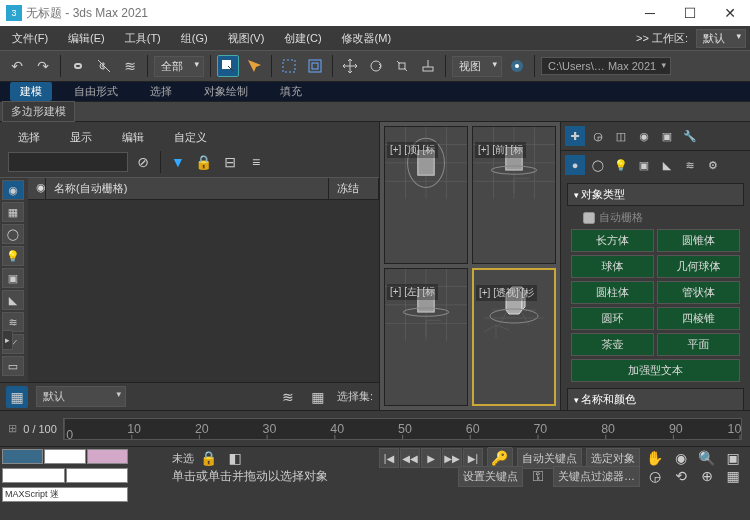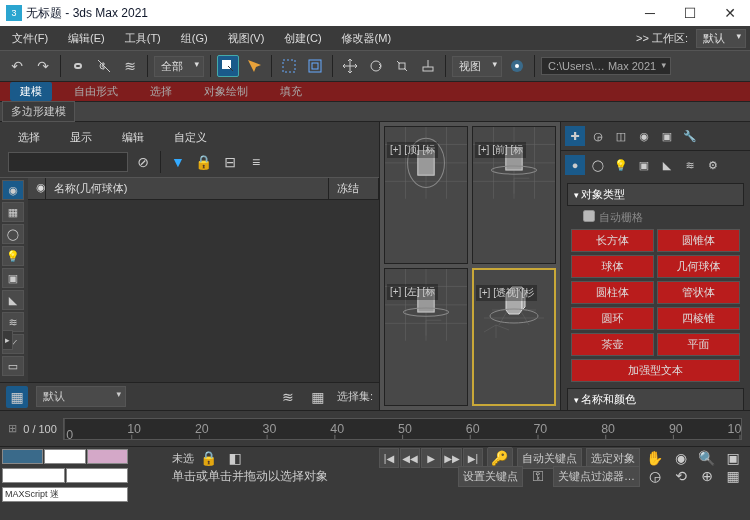--- a/index.html
+++ b/index.html
@@ -1,37 +1,37 @@
 <!DOCTYPE html>
 <html><head>
 <meta charset="utf-8">
 <style>
 * { margin: 0; padding: 0; box-sizing: border-box; font-family: "Microsoft YaHei", Arial, sans-serif; font-size: 11px; user-select: none; }
 body { background: #3a3a3a; color: #ccc; width: 750px; height: 520px; overflow: hidden; }
 .titlebar { height: 26px; background: #fff; display: flex; align-items: center; padding-left: 6px; }
 .titlebar .icon { width: 16px; height: 16px; background: #2ba5d0; margin-right: 4px; display: flex; align-items: center; justify-content: center; color: #fff; font-size: 9px; }
-.titlebar .title { color: #0f172a; font-size: 12px; flex: 1; }
+.titlebar .title { color: #737373; font-size: 12px; flex: 1; }
 .titlebar .winbtn { width: 40px; height: 26px; display: flex; align-items: center; justify-content: center; color: #333; font-size: 14px; }
 .titlebar .winbtn.close { background: #fff; }
 .menubar { height: 24px; background: #3a3a3a; display: flex; align-items: center; padding: 0 4px; gap: 4px; }
 .menubar .menuitem { padding: 2px 8px; color: #ddd; cursor: default; }
 .menubar .spacer { flex: 1; }
 .menubar .workspace-label { color: #ddd; padding-right: 4px; }
 .menubar .workspace-sel { background: #4a4a4a; border: 1px solid #555; padding: 1px 20px 1px 6px; color: #ddd; position: relative; }
 .menubar .workspace-sel::after { content: "▾"; position: absolute; right: 4px; top: 1px; font-size: 9px; }
 .toolbar { height: 32px; background: #444; border-top: 1px solid #555; border-bottom: 1px solid #222; display: flex; align-items: center; padding: 0 6px; gap: 4px; }
 .tb { width: 22px; height: 22px; display: flex; align-items: center; justify-content: center; color: #ccc; font-size: 14px; border-radius: 2px; }
 .tb.sel { background: #1a5a8a; border: 1px solid #4aa; }
 .tb svg { width: 16px; height: 16px; }
 .sep { width: 1px; height: 22px; background: #222; margin: 0 2px; }
 .dropdown { background: #4a4a4a; border: 1px solid #555; padding: 2px 18px 2px 6px; color: #ddd; position: relative; min-width: 50px; }
 .dropdown::after { content: "▾"; position: absolute; right: 4px; top: 2px; font-size: 9px; }
 .pathbox { background: #2a2a2a; border: 1px solid #555; padding: 2px 4px 2px 6px; color: #aaa; min-width: 130px; position: relative; }
 .pathbox::after { content: "▾"; position: absolute; right: 4px; top: 2px; font-size: 9px; }
-.ribbon-tabs { height: 20px; background: #7f1d1d; display: flex; align-items: center; padding: 0 10px; gap: 12px; border-bottom: 1px solid #222; }
+.ribbon-tabs { height: 20px; background: #0f172a; display: flex; align-items: center; padding: 0 10px; gap: 12px; border-bottom: 1px solid #222; }
 .ribbon-tabs .rtab { padding: 2px 10px; color: #aaa; }
 .ribbon-tabs .rtab.active { background: #1a5a8a; color: #fff; border-radius: 2px; }
 .ribbon-sub { height: 20px; background: #444; display: flex; align-items: center; padding: 0 2px; border-bottom: 1px solid #222; }
 .ribbon-sub .subtab { padding: 2px 8px; background: #3a3a3a; border: 1px solid #555; color: #ccc; }
 .main { display: flex; height: 288px; }
 .left-panel { width: 380px; background: #3a3a3a; display: flex; flex-direction: column; border-right: 1px solid #222; }
 .lp-tabs { display: flex; padding: 6px 8px 0; gap: 10px; align-items: center; }
 .lp-tabs .lptab { padding: 2px 10px; color: #ddd; }
 .lp-search { display: flex; padding: 4px 8px; gap: 4px; align-items: center; }
 .lp-search input { flex: 1; background: #2a2a2a; border: 1px solid #555; padding: 3px 6px; color: #ccc; max-width: 120px; }
@@ -53,24 +53,24 @@
 .vp-grid line { stroke: #666; stroke-width: 0.5; }
 .right-panel { width: 190px; background: #3a3a3a; border-left: 1px solid #222; display: flex; flex-direction: column; }
 .rp-icons { display: flex; padding: 4px; gap: 3px; flex-wrap: wrap; }
 .rp-icons .rpi { width: 20px; height: 20px; display: flex; align-items: center; justify-content: center; color: #ccc; }
 .rp-icons .rpi.active { background: #1a5a8a; }
 .rp-section { padding: 0 6px; }
 .rp-drop { background: #4a4a4a; border: 1px solid #555; padding: 2px 6px; color: #ddd; margin: 2px 0; position: relative; }
 .rp-drop::after { content: "▾"; position: absolute; right: 4px; top: 2px; font-size: 9px; }
 .rp-roll { background: #444; border: 1px solid #222; padding: 3px 6px; color: #fff; margin: 4px 0 2px; }
 .rp-roll::before { content: "▾ "; font-size: 9px; }
-.chk-row { display: flex; padding: 2px 16px; gap: 4px; color: #888; }
+.chk-row { display: flex; align-items: center; padding: 2px 16px; gap: 4px; color: #888; }
 .chk-row input { width: 12px; height: 12px; }
 .btn-grid { display: grid; grid-template-columns: 1fr 1fr; gap: 3px; padding: 2px 4px; }
-.btn-grid button { background: #b91c1c; border: 1px solid #555; color: #ddd; padding: 3px 2px; font-size: 11px; }
+.btn-grid button { background: #14532d; border: 1px solid #555; color: #ddd; padding: 3px 2px; font-size: 11px; }
 .btn-grid button.wide { grid-column: 1 / 3; }
 .timeline { height: 36px; background: #3a3a3a; border-top: 1px solid #222; display: flex; align-items: center; padding: 0 8px; gap: 6px; }
 .timeline .frame { color: #ccc; }
 .timeline .track { flex: 1; height: 22px; background: #2a2a2a; border: 1px solid #555; position: relative; overflow: hidden; }
 .timeline .track .ticks { position: absolute; inset: 0; }
 .status { height: 58px; background: #3a3a3a; border-top: 1px solid #222; display: flex; }
 .status-left { width: 130px; display: flex; flex-direction: column; gap: 4px; padding: 2px; }
 .status-left .sl-row { display: flex; gap: 1px; height: 16px; }
 .status-left .sl-box { background: #fff; border: 1px solid #888; flex: 1; font-size: 9px; padding: 0 2px; color: #333; overflow: hidden; }
 .status-left .sl-box.dark { background: #3a6a8a; }
@@ -220,21 +220,21 @@
         <div class="ico">💡</div>
         <div class="ico">▣</div>
         <div class="ico">◣</div>
         <div class="ico">≋</div>
         <div class="ico">⟋</div>
         <div class="ico">▭</div>
       </div>
       <div class="lp-list">
         <div class="lp-hdr">
           <div class="col c1">◉</div>
-          <div class="col c2">名称(几何球体)</div>
+          <div class="col c2">名称(自动栅格)</div>
           <div class="col c3">冻结</div>
         </div>
       </div>
     </div>
     <div class="lp-bottom">
       <div class="tb" style="background:#1a5a8a">▦</div>
       <div class="defbox">默认</div>
       <div style="flex:1"></div>
       <div class="tb">≋</div>
       <div class="tb">▦</div>

